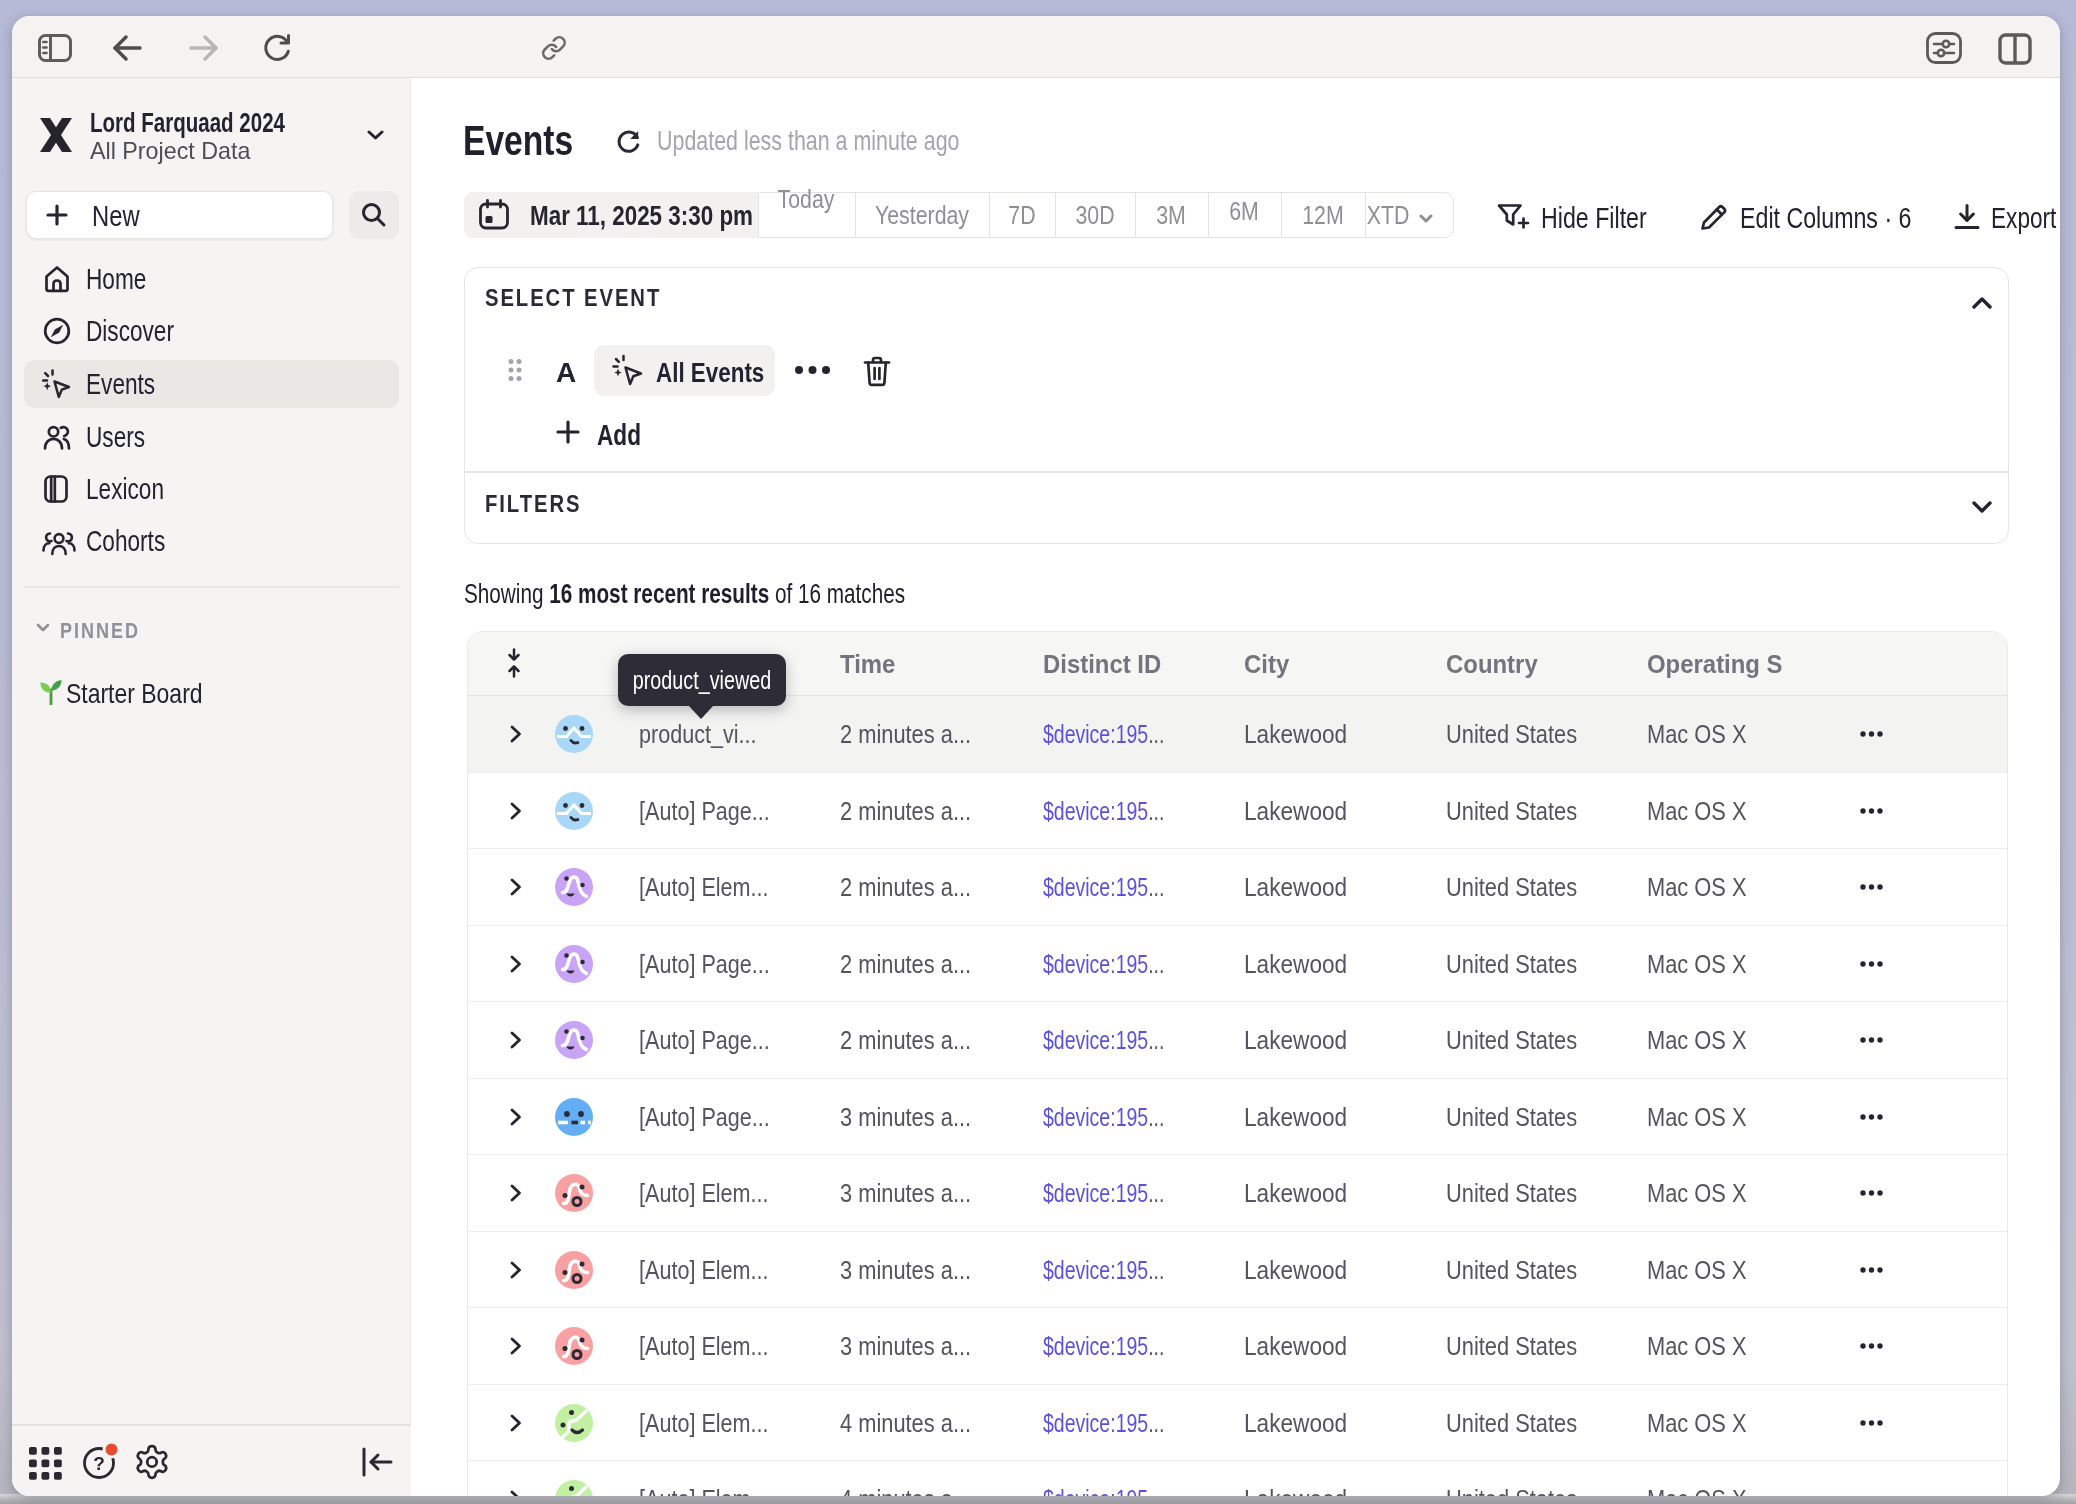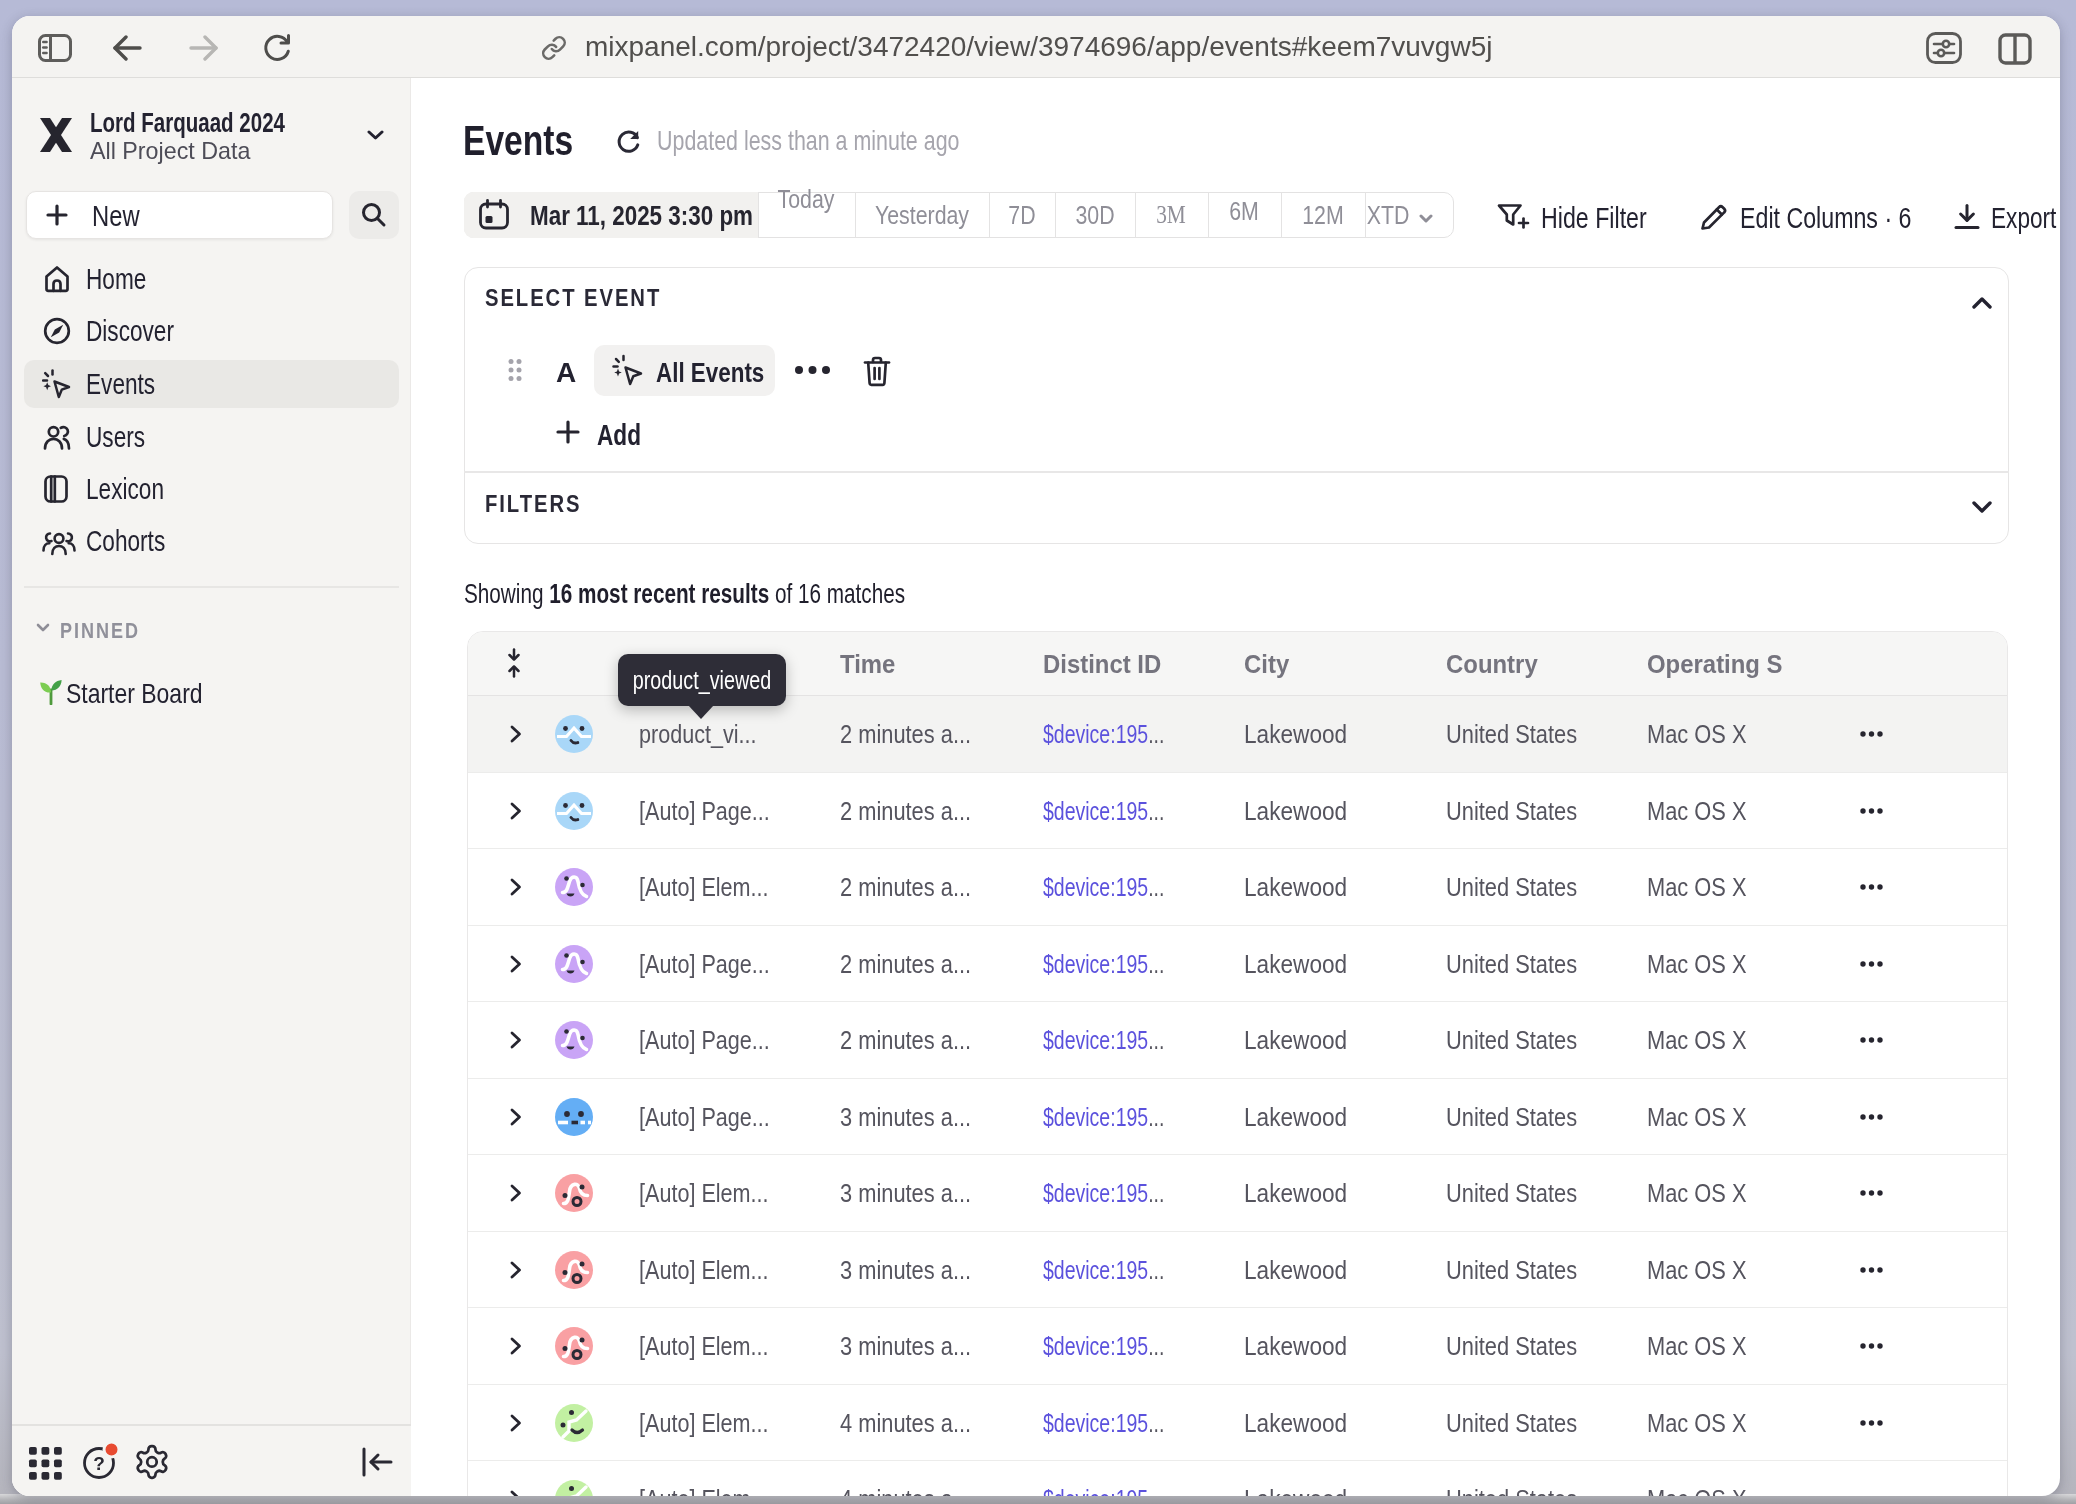--- a/index.html
+++ b/index.html
@@ -50,21 +50,20 @@
       </svg>
     </div>
 <div class="a" style="left:529px;top:19px;">
       <svg width="26" height="26" viewBox="0 0 26 26" style="">
         <g fill="none" stroke="#6b6a68" stroke-width="2.4" stroke-linecap="round" stroke-linejoin="round" transform="scale(1.08)">
 <path d="M10 13a5 5 0 0 0 7.54.54l3-3a5 5 0 0 0-7.07-7.07l-1.72 1.71"></path>
 <path d="M14 11a5 5 0 0 0-7.54-.54l-3 3a5 5 0 0 0 7.07 7.07l1.71-1.71"></path>
         </g>
       </svg>
     </div>
-<div class="a" style="left:573px;top:14px;font-size:28px;font-weight:400;color:#514f4d;white-space:nowrap;line-height:34px;">mixpanel.com/project/3472420/view/3974696/app/events#keem7vuvgw5j</div>
 <div class="a" style="left:1914px;top:16px;">
       <svg width="36" height="32" viewBox="0 0 36 32" style="">
         <rect x="1.5" y="1.5" width="33" height="29" rx="8" fill="none" stroke="#5b5a58" stroke-width="2.8" stroke-linecap="round" stroke-linejoin="round"></rect>
 <g fill="none" stroke="#5b5a58" stroke-width="2.6" stroke-linecap="round" stroke-linejoin="round">
           <line x1="8" y1="12" x2="16" y2="12"></line>
           <line x1="24" y1="12" x2="28" y2="12"></line>
           <circle cx="20" cy="12" r="3.2" fill="#f4f3f1"></circle>
 <line x1="8" y1="21" x2="11" y2="21"></line>
           <line x1="19" y1="21" x2="28" y2="21"></line>
           <circle cx="15" cy="21" r="3.2" fill="#f4f3f1"></circle>
@@ -262,21 +261,21 @@
     </div>
 <div class="a" style="left:829.8px;top:184px;">
       <div style="width:160px;text-align:center" class="seglbl">Yesterday</div>
     </div>
 <div class="a" style="left:930px;top:184px;">
       <div style="width:160px;text-align:center" class="seglbl">7D</div>
     </div>
 <div class="a" style="left:1002.7px;top:184px;">
       <div style="width:160px;text-align:center" class="seglbl">30D</div>
     </div>
-<div class="a" style="left:1079.3px;top:184px;font-family:Liberation Serif, serif;">
+<div class="a" style="left:1079.3px;top:184px;">
       <div style="width:160px;text-align:center" class="seglbl">3M</div>
     </div>
 <div class="a" style="left:1152.3px;top:180px;">
       <div style="width:160px;text-align:center" class="seglbl">6M</div>
     </div>
 <div class="a" style="left:1231px;top:184px;">
       <div style="width:160px;text-align:center" class="seglbl">12M</div>
     </div>
 <div class="a" style="left:1296px;top:184px;">
       <div style="width:160px;text-align:center" class="seglbl">XTD</div>

